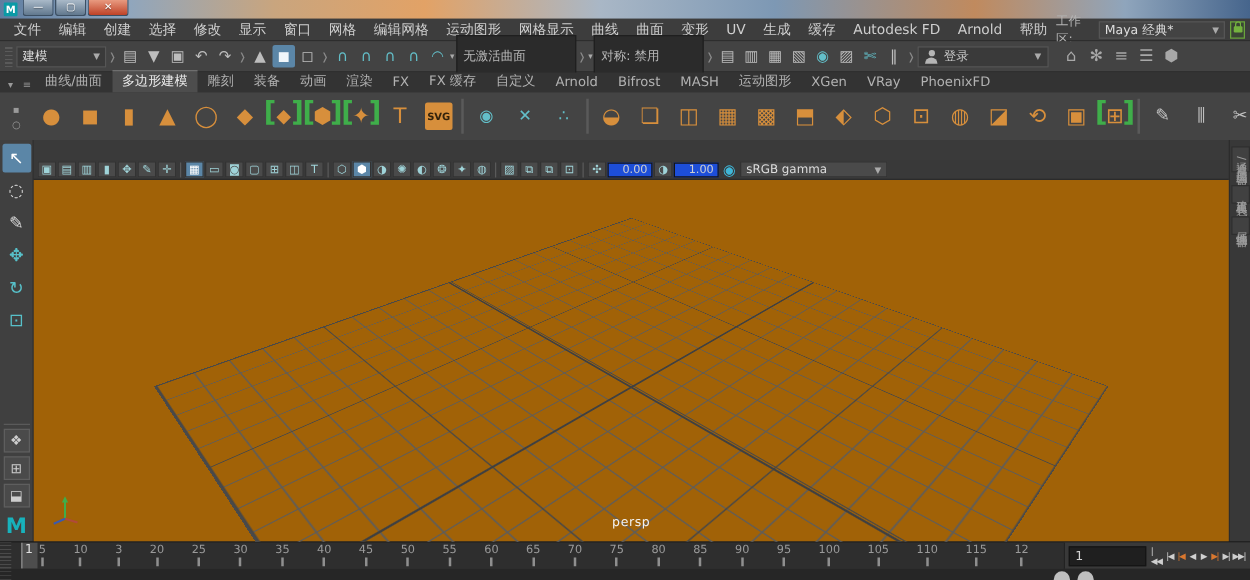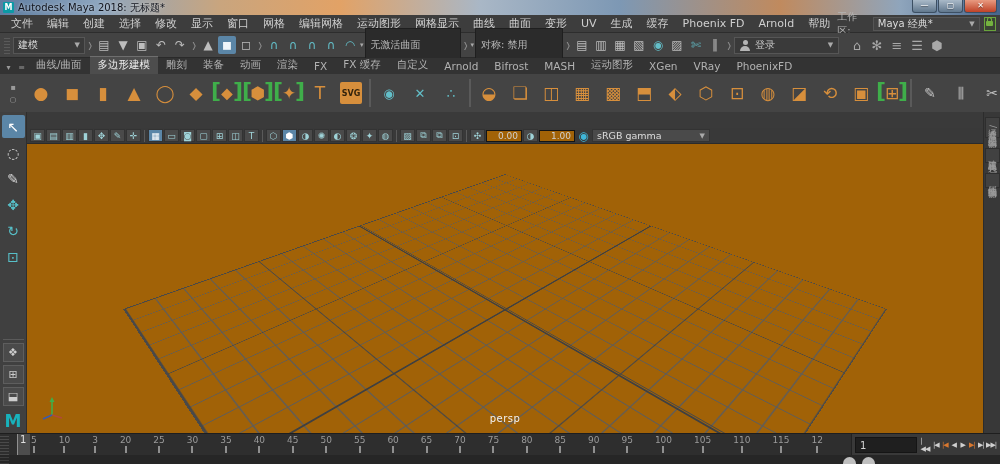--- a/index.html
+++ b/index.html
@@ -73,21 +73,21 @@
   .layout-btn{width:21px;height:19px;background:#4a4a4a;border:1px solid #5e5e5e;display:flex;align-items:center;justify-content:center;font-size:11px;color:#cdcdcd;}
   .maya-logo{font-size:17px;font-weight:bold;color:#18b2bc;margin-top:2px;}
 
   .viewport-col{flex:1;display:flex;flex-direction:column;min-width:0;}
   .panel-menus{height:16px;flex:0 0 16px;background:#3a3a3a;display:flex;align-items:center;padding-left:4px;}
   .panel-menu-item{padding:0 8px;font-size:10.5px;color:#c5c5c5;white-space:nowrap;margin-top:30px;}
   .panel-toolbar{height:16px;flex:0 0 16px;background:#393939;border-bottom:1px solid #2b2b2b;display:flex;align-items:center;gap:1px;padding:0 3px;overflow:hidden;}
   .pt-icon{min-width:15px;height:13px;background:#4a4a4a;display:flex;align-items:center;justify-content:center;font-size:9px;color:#9fd3d8;border:1px solid #333;}
   .pt-icon.active{background:#5b86a7;color:#fff;}
   .pt-sep{width:1px;height:12px;background:#5a5a5a;margin:0 2px;}
-  .pt-field{width:36px;height:12px;background:#a16207;color:#cfcfcf;font-size:9px;text-align:right;padding:0 3px;border:1px solid #141414;line-height:11px;}
+  .pt-field{width:36px;height:12px;background:#1d4ed8;color:#cfcfcf;font-size:9px;text-align:right;padding:0 3px;border:1px solid #141414;line-height:11px;}
   .gamma-select{width:118px;height:13px;background:#4a4a4a;border:1px solid #333;font-size:9.5px;color:#ddd;display:flex;align-items:center;justify-content:space-between;padding:0 4px;}
   .pt-icon.gamma{background:transparent;border:none;color:#3fb6d8;font-size:12px;}
 
   .viewport{flex:1;position:relative;background:#a16207;overflow:hidden;}
   .grid-plane{position:absolute;left:50%;top:57%;width:540px;height:540px;margin-left:-270px;margin-top:-270px;
     transform:perspective(500px) rotateX(55deg) rotateZ(45deg);transform-origin:center;
     background-image:
       repeating-linear-gradient(0deg,#474747 0 1px,transparent 1px 135px),
       repeating-linear-gradient(90deg,#474747 0 1px,transparent 1px 135px),
       repeating-linear-gradient(0deg,#5c5c5c 0 1px,transparent 1px 27px),
@@ -122,21 +122,20 @@
   .rb-grip{width:9px;height:100%;background:repeating-linear-gradient(0deg,#3d3d3d 0 1px,#262626 1px 3px);}
   .rb-handle{position:absolute;top:2px;width:13px;height:13px;border-radius:50%;background:#bfbfbf;}
 </style>
 </head>
 <body>
 
 <div class="app">
 
   <div class="titlebar">
     <span class="maya-badge">M</span>
-    <span class="title-text">Autodesk Maya 2018: 无标题*</span>
     <span class="win-buttons">
       <span class="win-btn">—</span>
       <span class="win-btn">▢</span>
       <span class="win-btn close">✕</span>
     </span>
   </div>
 
   <div class="menubar">
     <span class="menu-item">文件</span>
       <span class="menu-item">编辑</span>
@@ -148,21 +147,21 @@
       <span class="menu-item">网格</span>
       <span class="menu-item">编辑网格</span>
       <span class="menu-item">运动图形</span>
       <span class="menu-item">网格显示</span>
       <span class="menu-item">曲线</span>
       <span class="menu-item">曲面</span>
       <span class="menu-item">变形</span>
       <span class="menu-item">UV</span>
       <span class="menu-item">生成</span>
       <span class="menu-item">缓存</span>
-      <span class="menu-item">Phoenix FD</span>
+      <span class="menu-item">Autodesk FD</span>
       <span class="menu-item">Arnold</span>
       <span class="menu-item">帮助</span>
     <span class="workspace">
       <span class="ws-label">工作区:</span>
       <span class="ws-select">
         <span>Maya 经典*</span>
         <span class="caret">▼</span>
       </span>
       <span class="lock-btn">
           <span class="lock-glyph"></span>

